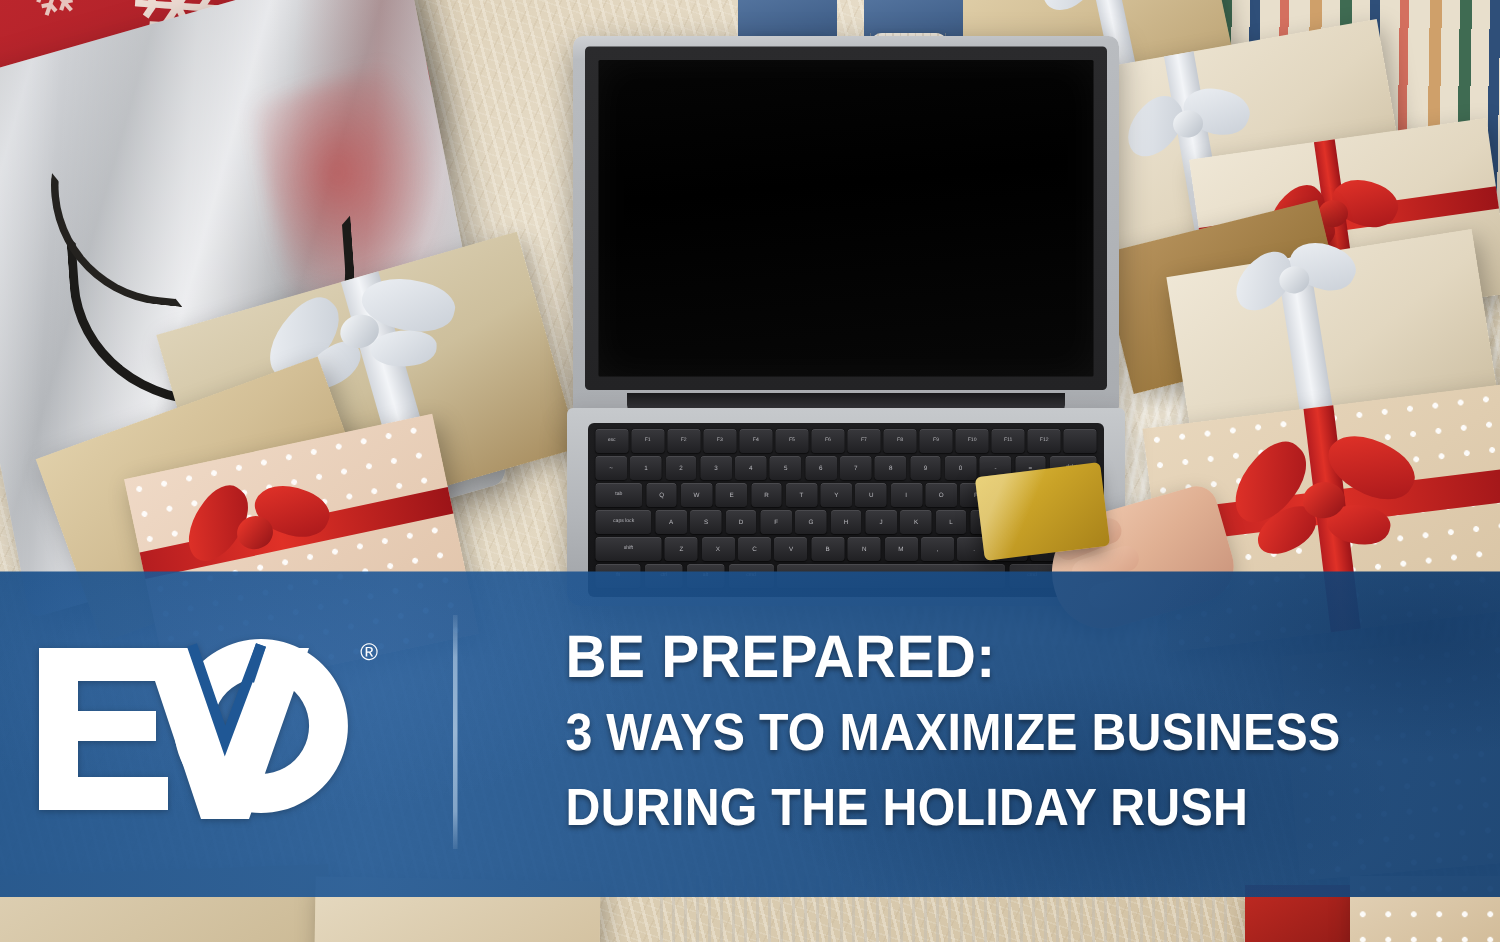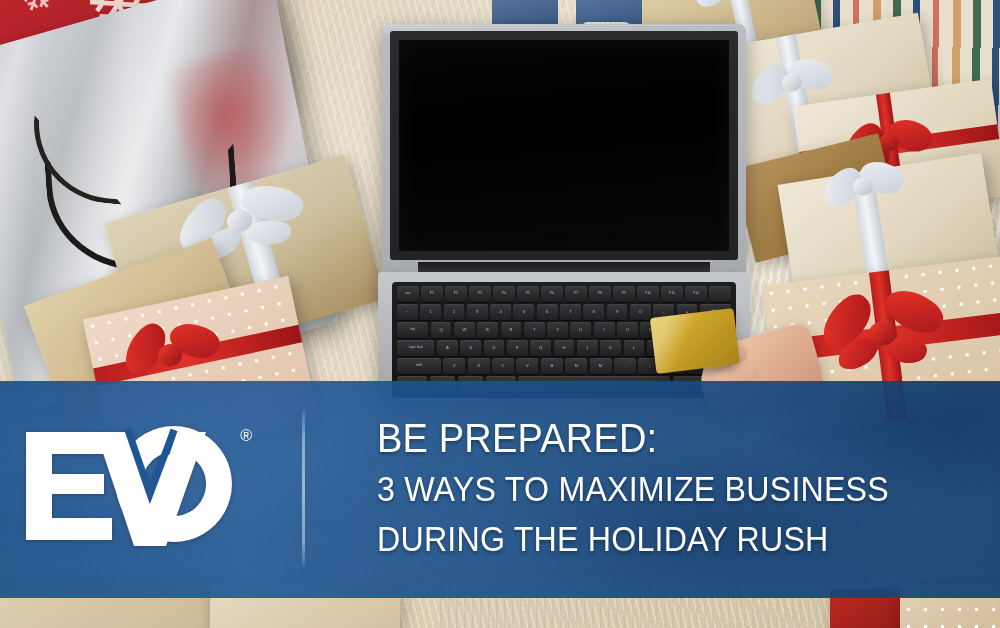--- a/index.html
+++ b/index.html
@@ -277,21 +277,21 @@
     background:linear-gradient(180deg, rgba(255,255,255,.08), rgba(188,212,235,.62) 18%,
                rgba(196,218,238,.70) 50%, rgba(188,212,235,.58) 84%, rgba(255,255,255,.08));
     z-index:24;
   }
 
   
   .headline {
     position:absolute; left:377px; top:412px; width:600px; z-index:24;
     color:#ffffff;
     font-family:"Liberation Sans", sans-serif;
-    font-weight:normal;
+    font-weight:bold;
     letter-spacing:.2px;
     text-shadow:0 2px 4px rgba(0,0,0,.40);
   }
   .hl-line { white-space:nowrap; }
   .hl1 { font-size:40px; line-height:52px; transform:scaleX(.95); transform-origin:left center; }
   .hl2 { font-size:35px; line-height:50px; transform:scaleX(.92); transform-origin:left center; }
   .hl3 { font-size:35px; line-height:50px; transform:scaleX(.92); transform-origin:left center; }
 </style>
 </head>
 <body>

